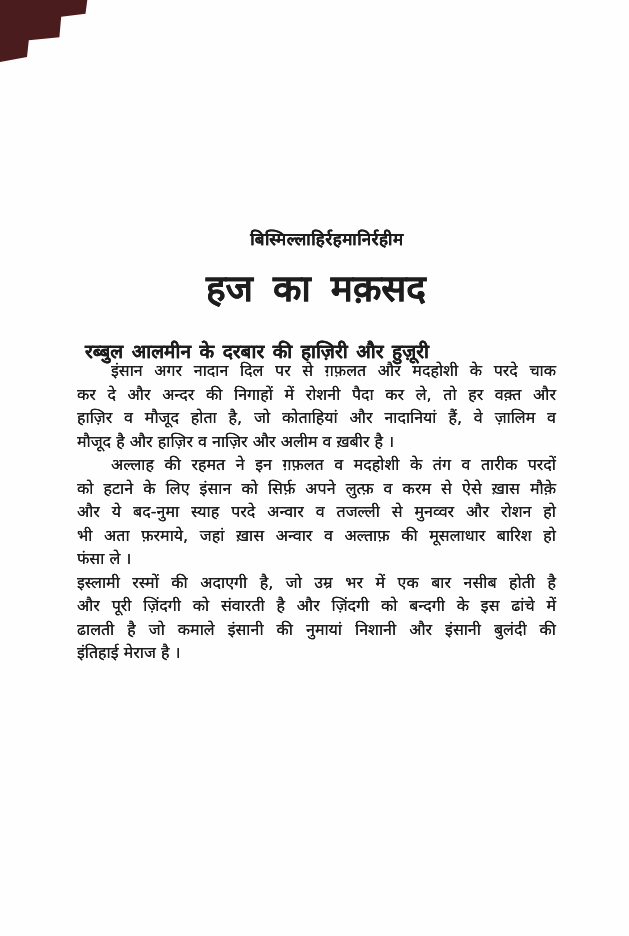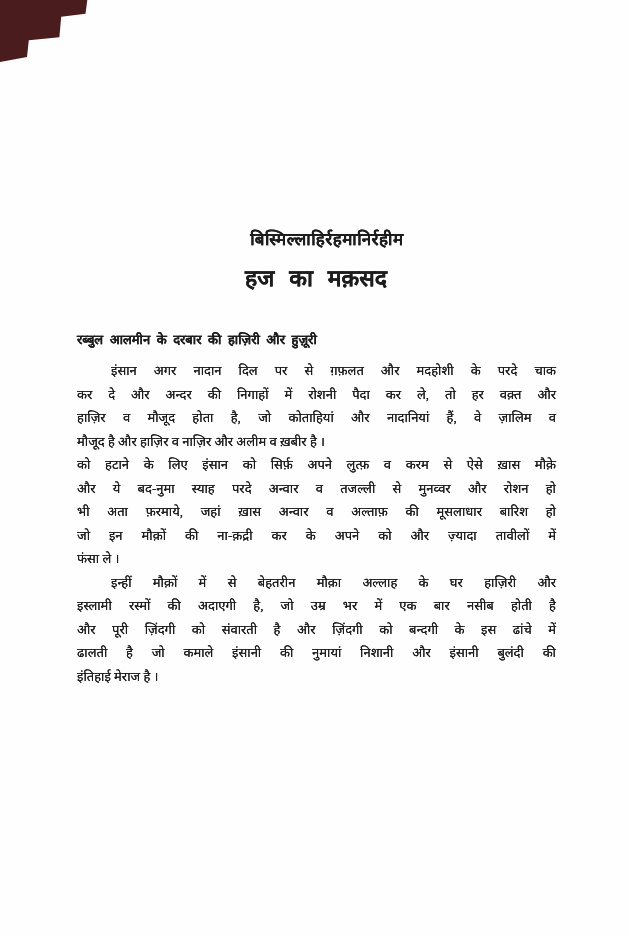--- a/index.html
+++ b/index.html
@@ -38,46 +38,45 @@
     font-weight: bold;
     letter-spacing: 0.5px;
     text-shadow: 0 0 0.5px currentColor;
   }
   .page-title {
     position: absolute;
     top: 261px;
     left: 76px;
     width: 480px;
     text-align: center;
-    font-size: 23px;
+    font-size: 37px;
     font-weight: bold;
     margin: 0;
     word-spacing: 7px;
     text-shadow: 0 0 0.6px currentColor;
   }
   .section-heading {
     position: absolute;
     top: 330px;
     left: 77px;
     width: 480px;
-    font-size: 13px;
+    font-size: 19px;
     font-weight: bold;
-    margin: 0;
+    margin: 8px;
     word-spacing: 2px;
     text-shadow: 0 0 0.5px currentColor;
   }
   .body-text {
     position: absolute;
     top: 359px;
     left: 77px;
     width: 479px;
-    font-size: 13px;
+    font-size: 16px;
     line-height: 23.5px;
     text-shadow: 0 0 0.4px currentColor;
-    font-family: Liberation Serif, serif;
   }
   .line {
     text-align: justify;
     text-align-last: justify;
   }
   .line.first {
     text-indent: 34px;
   }
   .line.last {
     text-align-last: left;
@@ -94,25 +93,24 @@
 
   <h1 class="page-title">हज का मक़सद</h1>
 
   <h2 class="section-heading">रब्बुल आलमीन के दरबार की हाज़िरी और हुज़ूरी</h2>
 
   <div class="body-text">
       <div class="line first">इंसान अगर नादान दिल पर से ग़फ़लत और मदहोशी के परदे चाक</div>
       <div class="line">कर दे और अन्दर की निगाहों में रोशनी पैदा कर ले, तो हर वक़्त और</div>
       <div class="line">हाज़िर व मौजूद होता है, जो कोताहियां और नादानियां हैं, वे ज़ालिम व</div>
       <div class="line last">मौजूद है और हाज़िर व नाज़िर और अलीम व ख़बीर है ।</div>
+      <div class="line first">अल्लाह की रहमत ने इन ग़फ़लत व मदहोशी के तंग व तारीक परदों</div>
       <div class="line">को हटाने के लिए इंसान को सिर्फ़ अपने लुत्फ़ व करम से ऐसे ख़ास मौक़े</div>
       <div class="line">और ये बद-नुमा स्याह परदे अन्वार व तजल्ली से मुनव्वर और रोशन हो</div>
       <div class="line">भी अता फ़रमाये, जहां ख़ास अन्वार व अल्ताफ़ की मूसलाधार बारिश हो</div>
-      <div class="line">जो इन मौक़ों की ना-क़द्री कर के अपने को और ज़्यादा तावीलों में</div>
       <div class="line last">फंसा ले ।</div>
-      <div class="line first">इन्हीं मौक़ों में से बेहतरीन मौक़ा अल्लाह के घर हाज़िरी और</div>
       <div class="line">इस्लामी रस्मों की अदाएगी है, जो उम्र भर में एक बार नसीब होती है</div>
       <div class="line">और पूरी ज़िंदगी को संवारती है और ज़िंदगी को बन्दगी के इस ढांचे में</div>
       <div class="line">ढालती है जो कमाले इंसानी की नुमायां निशानी और इंसानी बुलंदी की</div>
       <div class="line last">इंतिहाई मेराज है ।</div>
     </div>
 
 </div>
 
 </body></html>

